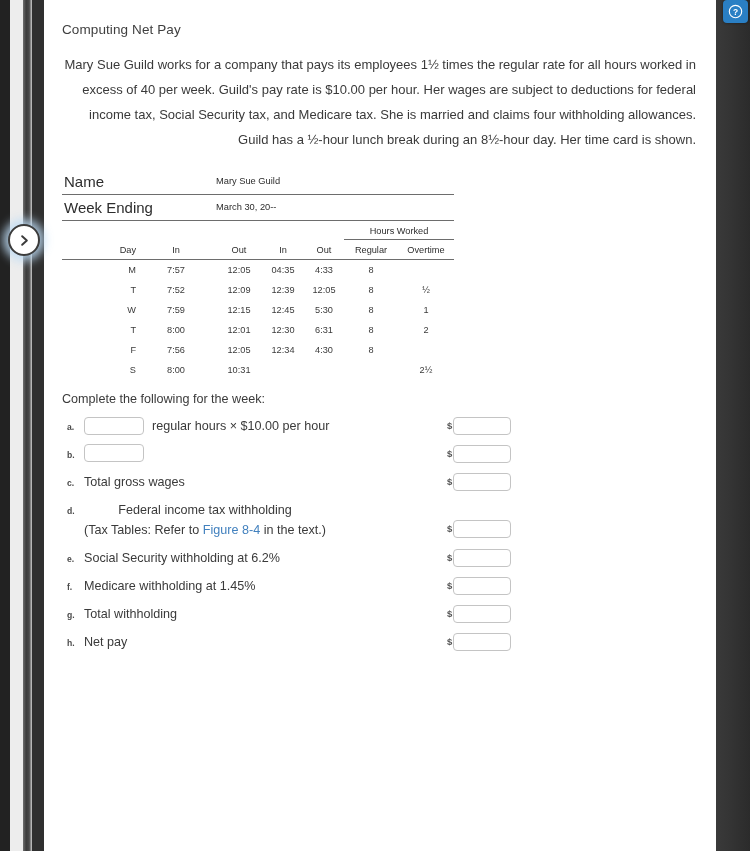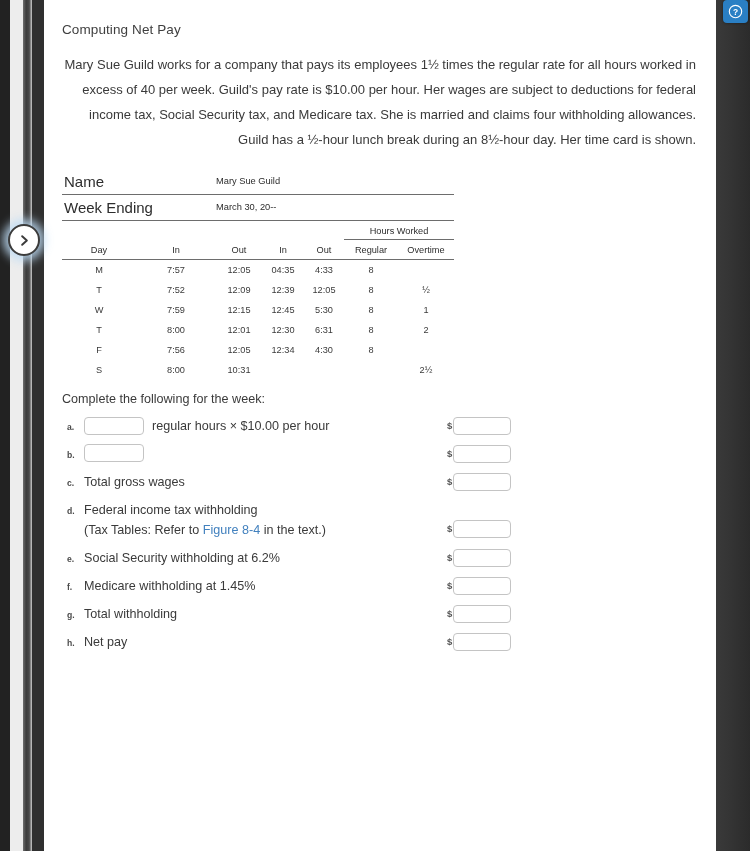--- a/index.html
+++ b/index.html
@@ -137,21 +137,21 @@
     padding: 5px 0 3px 0 !important;
     border-bottom: 1.2px solid #6d6d6d;
     margin-top: 46px;
   }
   .data-cell {
     text-align: center;
     font-size: 9.2px;
     padding: 5px 0 5px 0 !important;
     color: #3a3a3a;
   }
-  .c-day    { width: 74px; }
+  .c-day    { width: 74px; text-align: right; }
   .c-in1    { width: 80px; }
   .c-out1   { width: 46px; }
   .c-in2    { width: 42px; }
   .c-out2   { width: 40px; }
   .c-reg    { width: 54px; }
   .c-ot     { width: 56px; }
 
   
   #complete-label {
     font-size: 12.6px;
@@ -177,21 +177,21 @@
   }
   .q-body {
     flex: 1 1 auto;
     display: flex;
     align-items: center;
   }
   .q-text {
     font-size: 12.6px;
     color: #3a3a3a;
   }
-  .q-text-block { line-height: 1.62; }
+  .q-text-block { line-height: 1.62; text-align: center; }
   .q-sub { font-size: 12.6px; color: #3a3a3a; }
   a.figlink {
     color: #4281be;
     text-decoration: none;
   }
 
   input.box {
     border: 1px solid #c4c4c4;
     border-radius: 4px;
     height: 18px;

